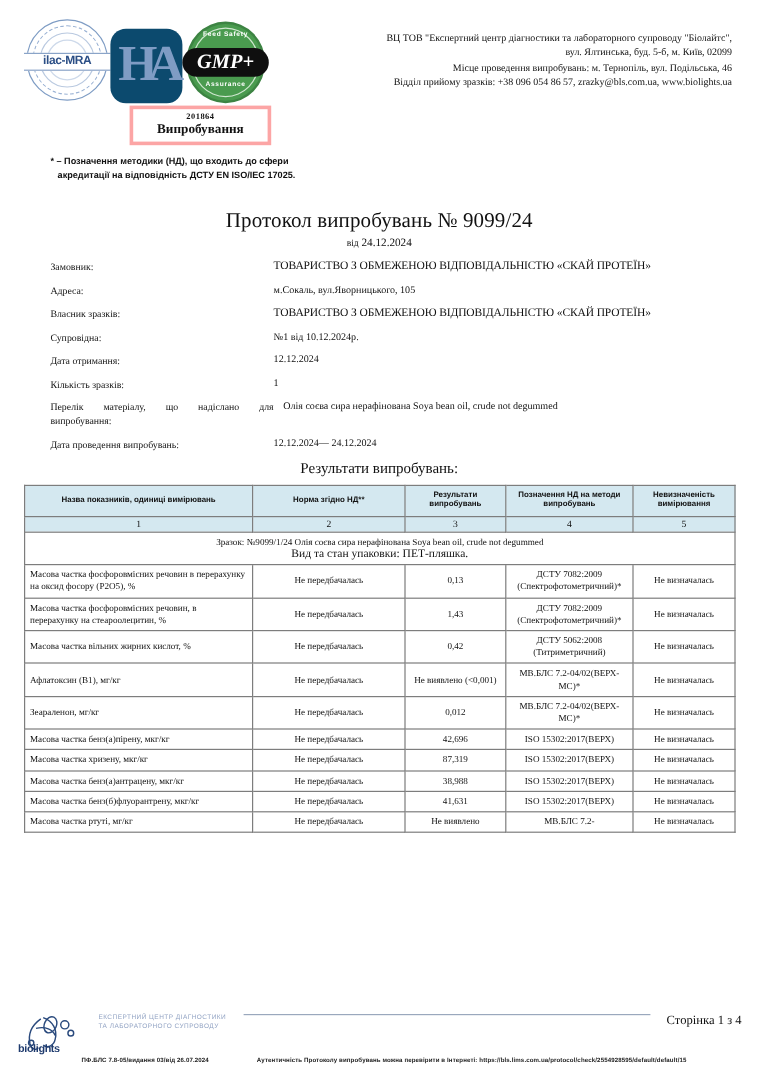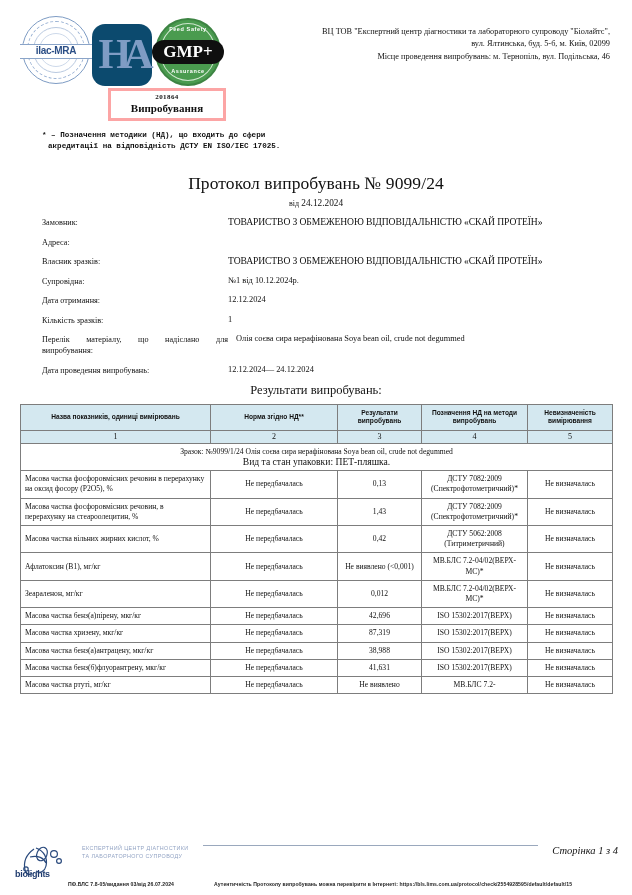--- a/index.html
+++ b/index.html
@@ -133,20 +133,21 @@
   }
   .gmp .band {
     position: absolute;
     left: 0; top: 22px;
     width: 72px; height: 24px;
     border-radius: 12px;
     background: #0f0f0f;
     display: flex;
     align-items: center;
     justify-content: center;
+    font-style: italic;
   }
   .gmp .band span {
     color: #fff;
     font-family: "Liberation Serif", serif;
     font-weight: bold;
     font-size: 17px;
     letter-spacing: 0px;
   }
   .gmp .top-arc, .gmp .bot-arc {
     position: absolute;
@@ -189,21 +190,21 @@
     text-align: right;
     font-family: "Liberation Serif", serif;
     font-size: 8.3px;
     line-height: 12.4px;
     padding-top: 14px;
     padding-right: 2px;
   }
 
   
   .accred-note {
-    font-family: Liberation Mono, monospace;
+    font-family: Liberation Sans, sans-serif;
     font-size: 7.6px;
     line-height: 10.5px;
     font-weight: bold;
     margin-top: 22px;
     margin-left: 22px;
     width: 280px;
   }
   .accred-note .l2 { padding-left: 6px; display:block; }
 
   
@@ -362,21 +363,20 @@
     height: 1px;
     background: #9aa8bd;
     margin: 0 8px 10px 8px;
   }
   .page-num {
     font-family: "Liberation Serif", serif;
     font-size: 10.5px;
     color: #111;
     padding-bottom: 4px;
     white-space: nowrap;
-    font-style: italic;
   }
   .footer-bot {
     display: flex;
     align-items: center;
     margin-top: 2px;
     padding-left: 54px;
   }
   .form-code {
     font-family: "Liberation Sans", sans-serif;
     font-size: 5.1px;
@@ -426,20 +426,21 @@
       <div class="cert-box">
         <div class="num">201864</div>
         <div class="word">Випробування</div>
       </div>
     </div>
 
     <div class="org-block">
       <div>ВЦ ТОВ "Експертний центр діагностики та лабораторного супроводу "Біолайтс",</div>
       <div>вул. Ялтинська, буд. 5-б, м. Київ, 02099</div>
       <div>Місце проведення випробувань: м. Тернопіль, вул. Подільська, 46</div>
+      <div>Відділ прийому зразків: +38 096 054 86 57, zrazky@bls.com.ua, www.biolights.ua</div>
     </div>
   </div>
 
   <div class="accred-note">
     <span>* – Позначення методики (НД), що входить до сфери</span>
     <span class="l2">акредитації на відповідність ДСТУ EN ISO/IEC 17025.</span>
   </div>
 
   <div class="doc-title">Протокол випробувань № 9099/24</div>
   <div class="doc-date">
@@ -447,20 +448,21 @@
     <span>24.12.2024</span>
   </div>
 
   <div class="meta">
     <div class="meta-row">
       <div class="meta-label">Замовник:</div>
       <div class="meta-value big">ТОВАРИСТВО З ОБМЕЖЕНОЮ ВІДПОВІДАЛЬНІСТЮ «СКАЙ ПРОТЕЇН»</div>
     </div>
     <div class="meta-row">
       <div class="meta-label">Адреса:</div>
+      <div class="meta-value small">м.Сокаль, вул.Яворницького, 105</div>
     </div>
     <div class="meta-row">
       <div class="meta-label">Власник зразків:</div>
       <div class="meta-value big">ТОВАРИСТВО З ОБМЕЖЕНОЮ ВІДПОВІДАЛЬНІСТЮ «СКАЙ ПРОТЕЇН»</div>
     </div>
     <div class="meta-row">
       <div class="meta-label">Супровідна:</div>
       <div class="meta-value small">№1 від 10.12.2024р.</div>
     </div>
     <div class="meta-row">

